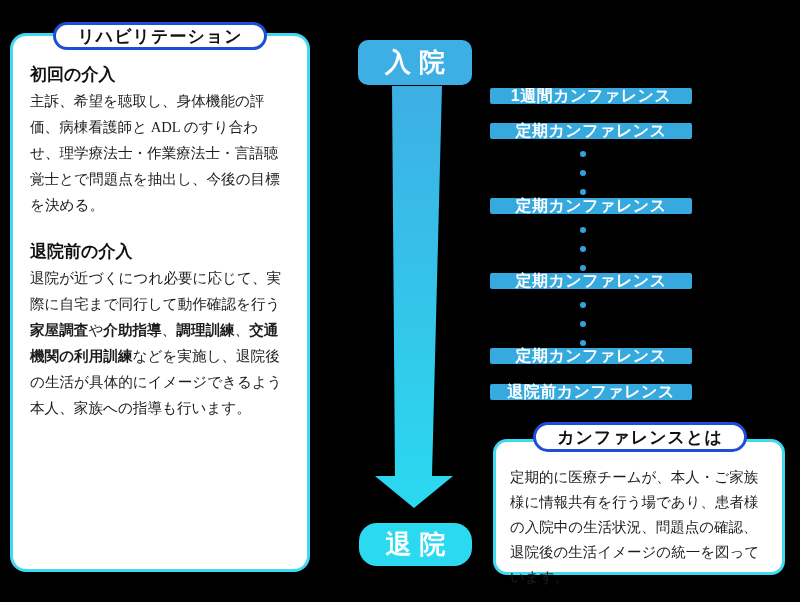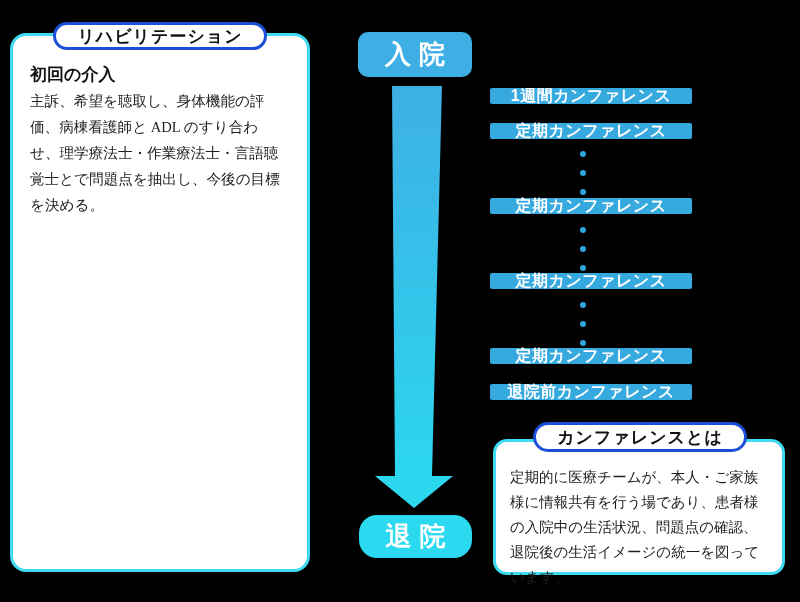--- a/index.html
+++ b/index.html
@@ -31,21 +31,21 @@
   }
   .section p{
     margin:0;font-size:14.6px;line-height:26px;color:#1d1d1d;
     text-align:left;word-break:normal;line-break:strict;font-family:Liberation Serif, serif;
   }
   .seg-bold{font-weight:bold;}
   
   .flow-box{
     position:absolute;display:flex;align-items:center;justify-content:center;
     color:#ffffff;font-weight:bold;font-size:26px;
-    letter-spacing:8px;text-indent:8px;
+    letter-spacing:8px;text-indent:8px;margin-top:8px;
   }
   .admission-box{left:358px;top:32px;width:114px;height:45px;background:#3dafe4;border-radius:10px;}
   .discharge-box{left:359px;top:515px;width:113px;height:43px;background:#2bd9f0;border-radius:18px;}
   .flow-arrow{position:absolute;left:370px;top:86px;width:90px;height:424px;}
   
   .conf-bar{
     position:absolute;left:490px;width:202px;height:16px;background:#36a9df;
     border-radius:2px;display:flex;align-items:center;justify-content:center;
     color:#ffffff;font-weight:bold;font-size:16px;letter-spacing:0.5px;
     white-space:nowrap;
@@ -64,20 +64,24 @@
     margin:0;font-size:14.5px;line-height:25px;color:#1d1d1d;line-break:strict;
   }
 </style>
 </head>
 <body>
 
 <div class="rehab-panel">
   <div class="section">
     <h3>初回の介入</h3>
     <p>主訴、希望を聴取し、身体機能の評価、病棟看護師と ADL のすり合わせ、理学療法士・作業療法士・言語聴覚士とで問題点を抽出し、今後の目標を決める。</p>
+  </div>
+  <div class="section">
+    <h3>退院前の介入</h3>
+    <p><span>退院が近づくにつれ必要に応じて、実際に自宅まで同行して動作確認を行う</span><span class="seg-bold">家屋調査</span><span>や</span><span class="seg-bold">介助指導</span><span>、</span><span class="seg-bold">調理訓練</span><span>、</span><span class="seg-bold">交通機関の利用訓練</span><span>などを実施し、退院後の生活が具体的にイメージできるよう本人、家族への指導も行います。</span></p>
   </div>
 </div>
 <div class="pill rehab-pill">
   <span>リハビリテーション</span>
 </div>
 
 <div class="flow-box admission-box">
   <span>入院</span>
 </div>
 

